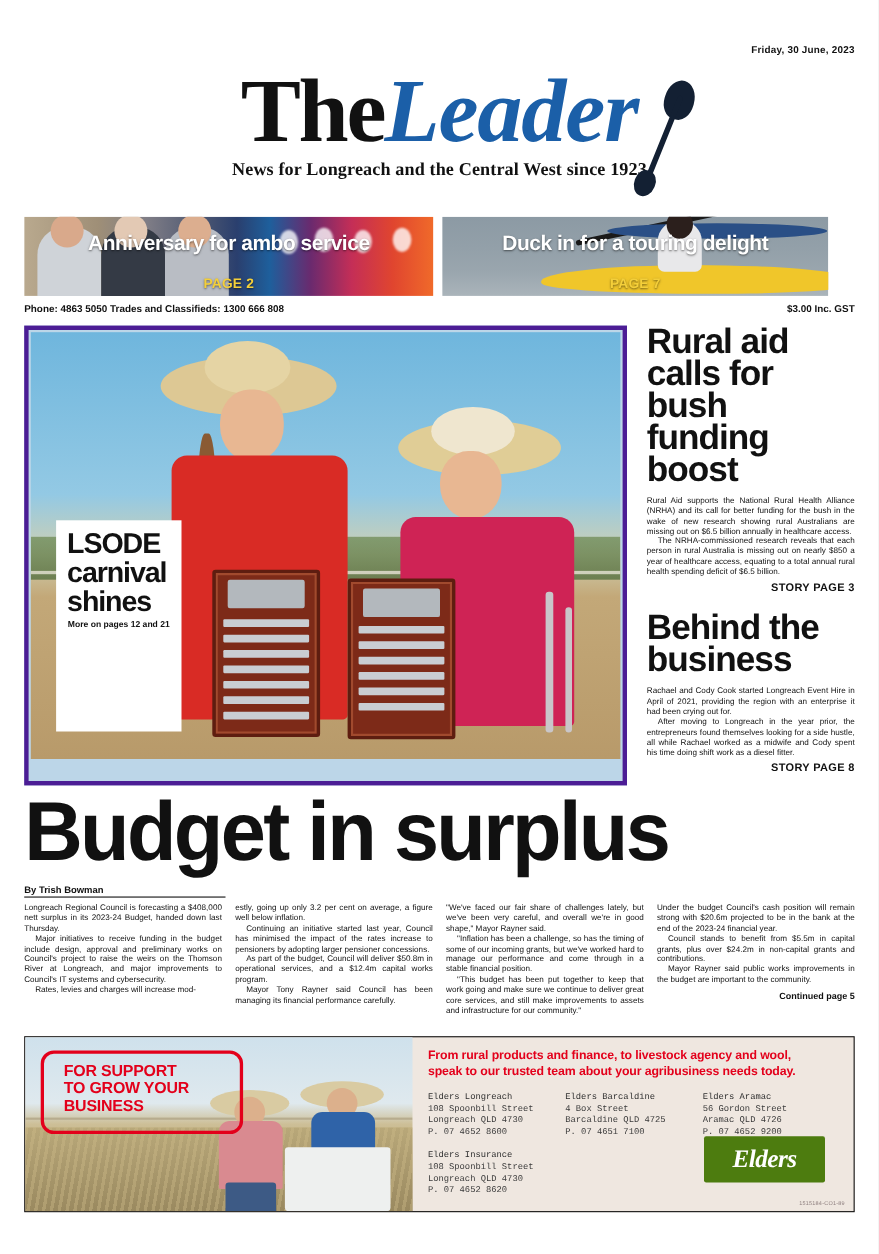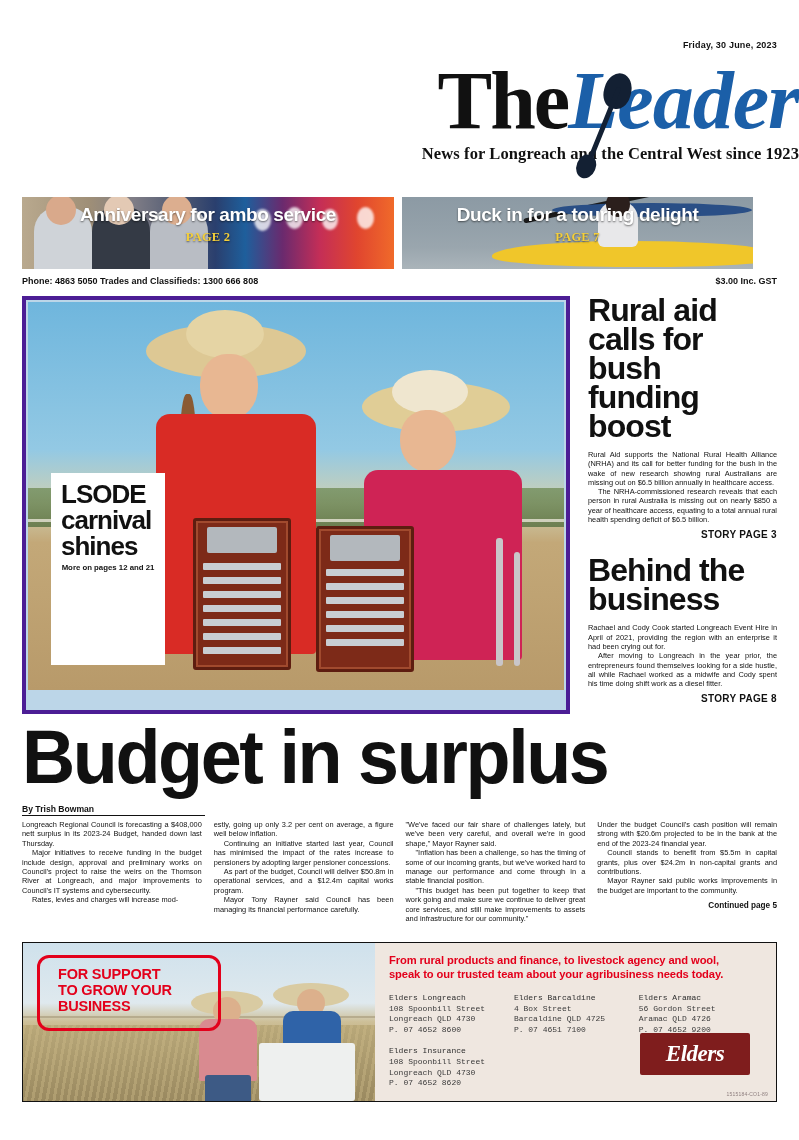--- a/index.html
+++ b/index.html
@@ -17,21 +17,21 @@
   
   .dateline{
     position:absolute;top:40px;right:22px;
     font-size:9px;font-weight:bold;color:#111;
     letter-spacing:.2px;
   }
 
   
   .masthead{
     position:absolute;top:60px;left:0;width:799px;
-    text-align:right;
+    text-align:center;
   }
   .mast-title{
     font-family:"Liberation Serif",serif;
     font-size:82px;line-height:82px;font-weight:bold;
     color:#111;letter-spacing:-2px;white-space:nowrap;
   }
   .mast-title .the{color:#111;}
   .mast-title .leader{
     color:#1b5fa8;font-style:italic;letter-spacing:-1px;
   }
@@ -64,31 +64,31 @@
   .teasers{
     position:absolute;top:197px;left:22px;width:755px;height:72px;
     display:flex;gap:8px;
   }
   .teaser{
     position:relative;overflow:hidden;
   }
   .teaser.left{width:372px;}
   .teaser.right{width:351px;}
   .teaser .tz-text{
-    position:absolute;left:0;right:0;bottom:24px;
+    position:absolute;left:0;right:0;bottom:4px;
     text-align:center;color:#fff;
     font-weight:bold;
     text-shadow:0 1px 2px rgba(0,0,0,.55);
   }
   .teaser .tz-head{
     font-size:19px;line-height:21px;letter-spacing:-.4px;
     font-family:"Liberation Sans",sans-serif;
   }
   .teaser .tz-page{
-    font-size:12.5px;color:#f4cf3a;margin-top:5px;letter-spacing:.2px;font-family:Liberation Serif, serif;
+    font-size:12.5px;color:#f4cf3a;margin-top:19px;letter-spacing:.2px;
   }
   
   .art-ambo{
     position:absolute;inset:0;
     background:
       linear-gradient(90deg,#b9a98e 0%,#9f8f77 18%,#7f7d86 30%,#4a5570 44%,
         #2a3f6e 52%, #1e5f9c 60%, #6a2a6e 70%, #c42e57 80%, #e0452f 90%, #f06a2a 100%);
   }
   .art-ambo .person{
     position:absolute;bottom:0;border-radius:40% 40% 0 0;
@@ -296,21 +296,21 @@
     letter-spacing:-.1px;
   }
   .branches{
     margin-top:12px;display:flex;gap:0;
   }
   .branch{width:33.3%;font-size:8px;line-height:10.6px;color:#3b3b3b;font-family:Liberation Mono, monospace;}
   .branch .bname{color:#2e2e2e;}
   .branches2{margin-top:11px;display:flex;}
   .elders-logo{
     position:absolute;right:26px;bottom:26px;width:110px;height:42px;
-    background:#7f1d1d;border-radius:2px;
+    background:#4d7c0f;border-radius:2px;
     display:flex;align-items:center;justify-content:center;
   }
   .elders-logo span{
     color:#fff;font-family:"Liberation Serif",serif;font-style:italic;
     font-weight:bold;font-size:23px;letter-spacing:-.5px;
   }
   .adcode{
     position:absolute;right:8px;bottom:4px;font-size:5px;color:#8e7f7f;letter-spacing:.2px;
   }
 </style>

